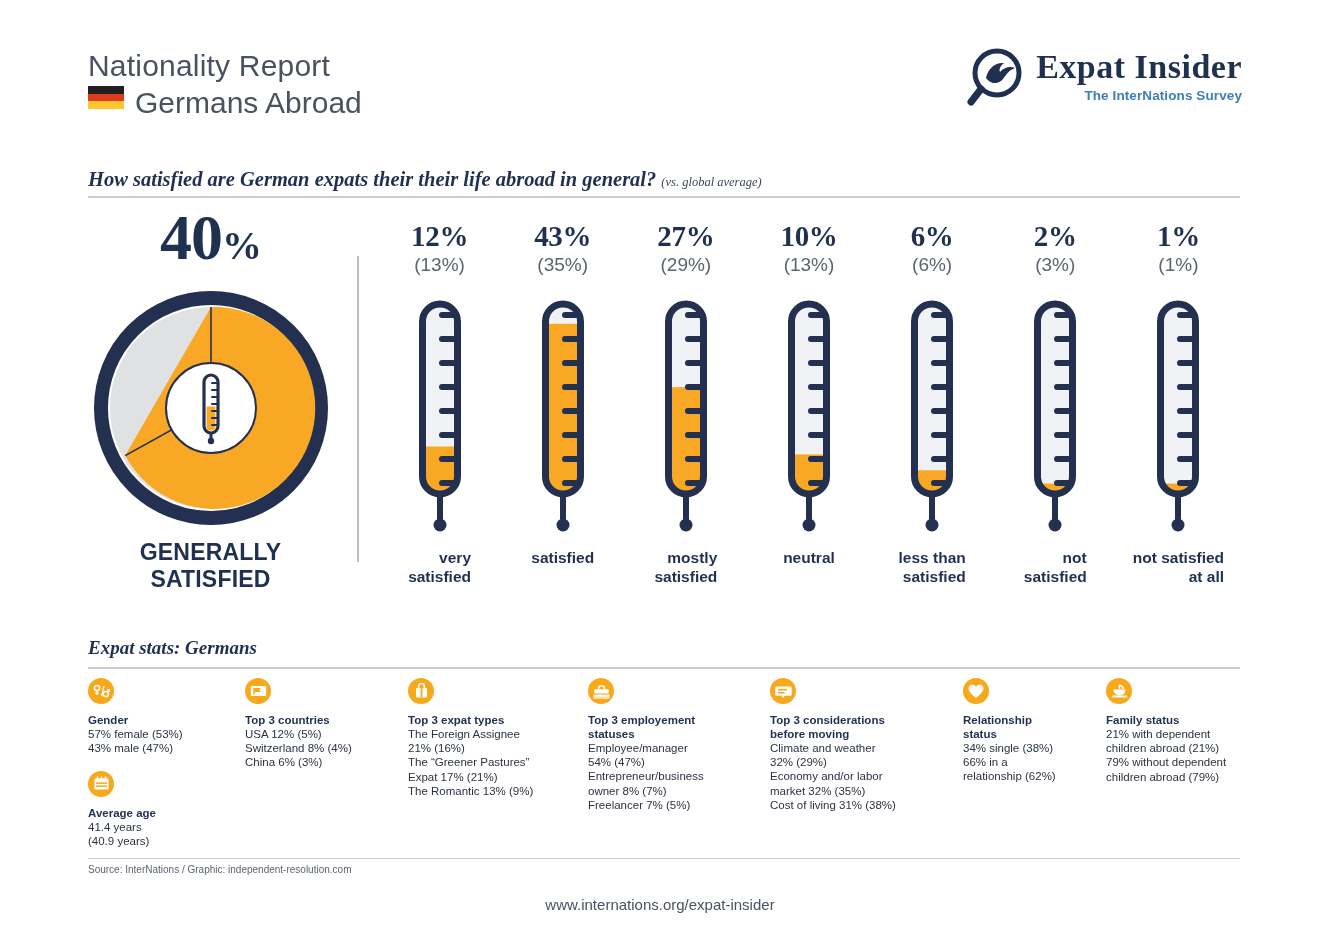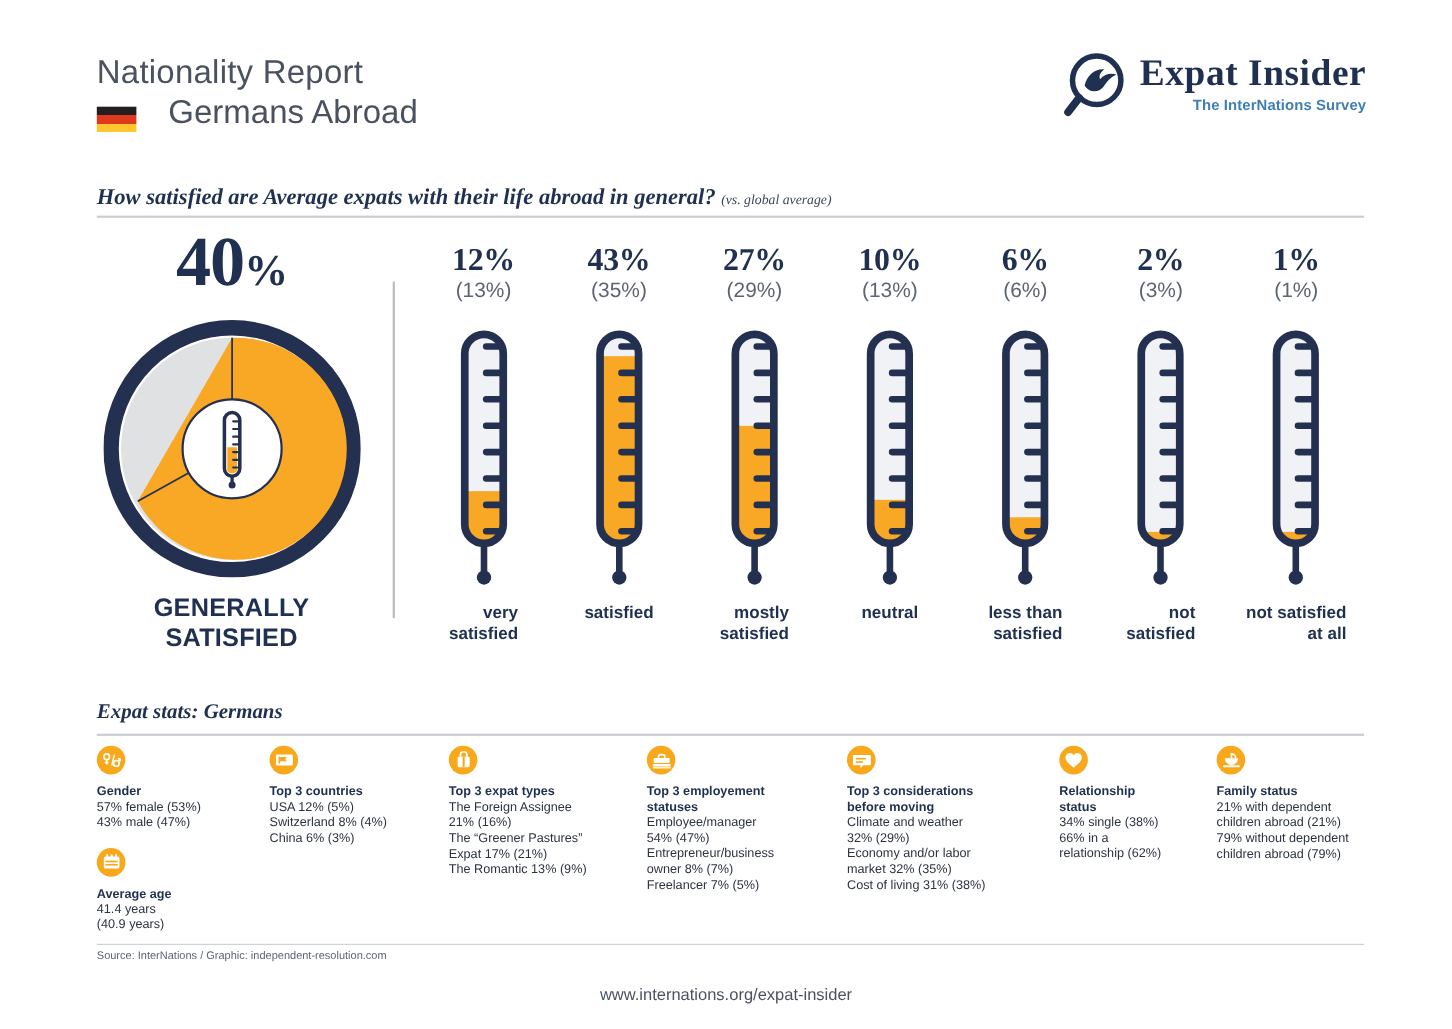--- a/index.html
+++ b/index.html
@@ -11,21 +11,21 @@
   }
   .page { position: relative; width: 1320px; height: 935px; background: #fff; }
 
   
   .header { position: absolute; left: 0; top: 0; width: 1320px; height: 150px; }
   .title-block { position: absolute; left: 88px; top: 48px; }
   .title-line1 {
     font-size: 30px; color: #4a5260; letter-spacing: .2px;
     font-weight: 300; line-height: 36px;
   }
-  .title-line2-wrap { display: flex; align-items: flex-end; gap: 29px; margin-top: 2px; }
+  .title-line2-wrap { display: flex; align-items: flex-start; gap: 11px; margin-top: 2px; }
   .flag { width: 36px; height: 23px; border: 0; display: block; flex: none;
           background: linear-gradient(to bottom, #231f20 0 33.33%, #e03a1e 33.33% 66.66%, #ffc62f 66.66% 100%); }
   .title-line2 { font-size: 30px; color: #4a5260; font-weight: 300; line-height: 34px; }
 
   .logo { position: absolute; right: 78px; top: 46px; display: flex; align-items: flex-start; gap: 8px; }
   .logo-mark { width: 62px; height: 60px; margin-top: 2px; }
   .logo-text { display: flex; flex-direction: column; align-items: flex-end; }
   .logo-name {
     font-family: "Liberation Serif", serif; font-weight: bold;
     font-size: 34px; color: #1f3050; line-height: 42px; letter-spacing: .5px;
@@ -127,21 +127,21 @@
         </svg>
       </span>
       <span class="logo-text">
         <span class="logo-name">Expat Insider</span>
         <span class="logo-sub">The InterNations Survey</span>
       </span>
     </div>
   </div>
 
   <div class="question-row">
-    <span class="question">How satisfied are Average expats with their life abroad in general?</span><span class="question-sub">(vs. global average)</span>
+    <span class="question">How satisfied are German expats their their life abroad in general?</span><span class="question-sub">(vs. global average)</span>
   </div>
   <div class="rule rule-q"></div>
 
   <div class="donut-panel">
     <div class="big-pct"><span>40</span><span class="sign">%</span></div>
 
     <div class="donut-wrap">
       <svg width="234" height="234" viewBox="0 0 234 234">
 
         <circle cx="117" cy="117" r="110" fill="none" stroke="#24304f" stroke-width="14"></circle>

